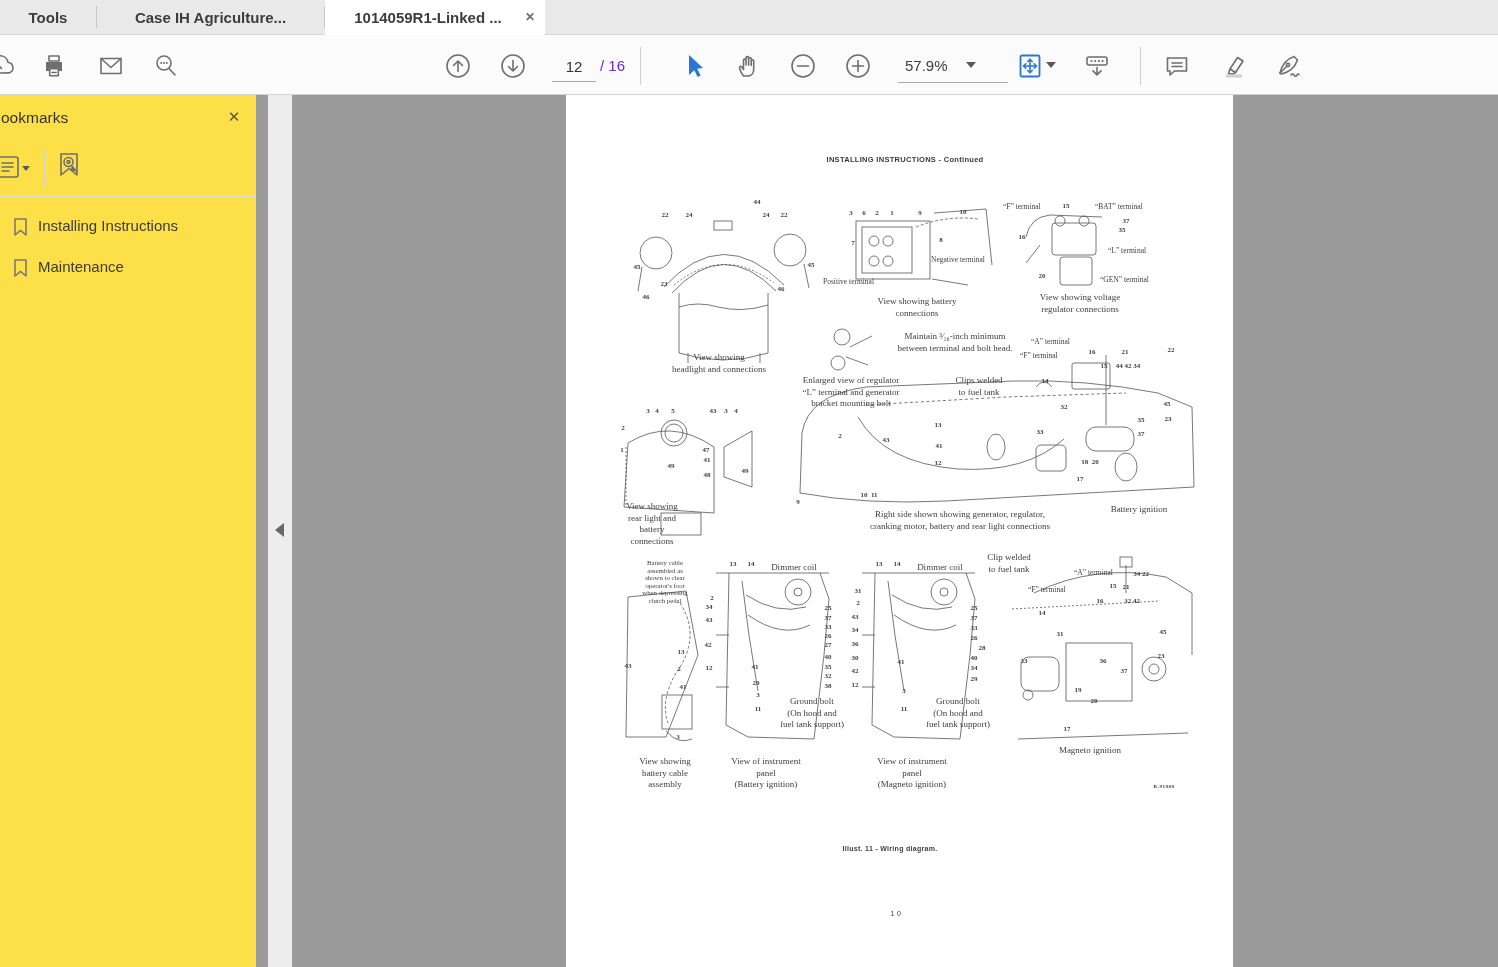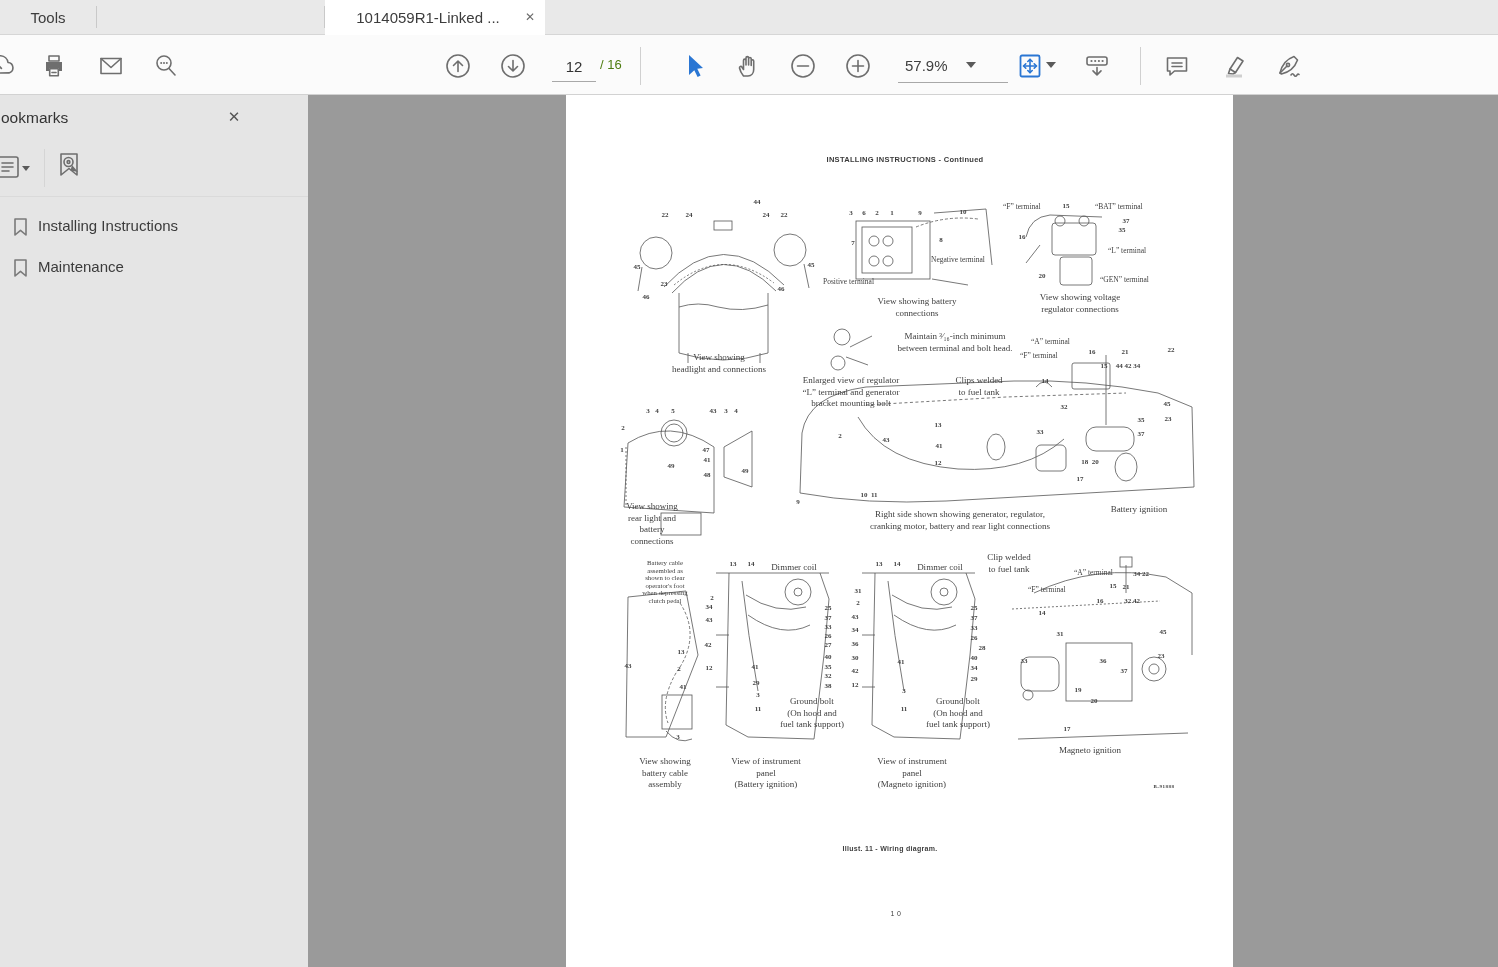--- a/index.html
+++ b/index.html
@@ -1,48 +1,48 @@
 <!DOCTYPE html>
 <html><head>
 <meta charset="utf-8">
 <style>
   html,body{margin:0;padding:0;}
   body{width:1498px;height:967px;position:relative;overflow:hidden;
        font-family:"Liberation Sans",sans-serif;background:#9a9a9a;}
 
   
   .tabbar{position:absolute;left:0;top:0;width:100%;height:34px;background:#e9e9e9;
-          border-bottom:1px solid #d6d6d6;z-index:30;}
+          border-bottom:1px solid #d6d6d6;z-index:30;font-weight:bold;}
   .tab{position:absolute;top:0;height:34px;display:flex;align-items:center;
        justify-content:center;font-size:15px;color:#3c3c3c;white-space:nowrap;cursor:default;}
   .tab-sep{position:absolute;top:6px;height:22px;width:1px;background:#c9c9c9;}
   .tab.active{background:#fff;border-bottom:1px solid #fff;}
   .tab-close{position:absolute;right:10px;top:9px;font-size:12px;color:#6b6b6b;line-height:16px;}
 
   
   .toolbar{position:absolute;left:0;top:34px;width:100%;height:60px;background:#fbfbfb;
            border-bottom:1px solid #d2d2d2;z-index:25;}
   .ti{position:absolute;top:18px;width:28px;height:28px;}
   .ti svg{width:28px;height:28px;display:block;}
   .tb-sep{position:absolute;top:13px;height:38px;width:1px;background:#d0d0d0;}
   .pg-input{position:absolute;left:552px;top:18px;width:40px;height:27px;border:none;
             border-bottom:1px solid #a8a8a8;background:transparent;text-align:center;
             font-size:15px;color:#333;font-family:"Liberation Sans",sans-serif;}
-  .pg-total{position:absolute;left:600px;top:23px;font-size:13px;color:#4d7c0f;}
+  .pg-total{position:absolute;left:600px;top:23px;font-size:15px;color:#6d28d9;}
   .zoom-text{position:absolute;left:905px;top:23px;font-size:15px;color:#404040;}
   .zoom-caret{position:absolute;left:966px;top:28px;width:0;height:0;
               border-left:5px solid transparent;border-right:5px solid transparent;
               border-top:6px solid #5a5a5a;}
   .zoom-underline{position:absolute;left:898px;top:48px;width:110px;height:1px;background:#a8a8a8;}
   .fit-caret{position:absolute;left:1046px;top:28px;width:0;height:0;
              border-left:5px solid transparent;border-right:5px solid transparent;
              border-top:6px solid #5a5a5a;}
 
   
-  .sidebar{position:absolute;left:0;top:95px;width:308px;bottom:0;background:#e5e5e5;z-index:20;}
+  .sidebar{position:absolute;left:0;top:95px;width:256px;bottom:0;background:#fde047;z-index:20;}
   .sb-title{position:absolute;left:1px;top:14px;font-size:15.5px;color:#333;}
   .sb-close{position:absolute;left:224px;top:12px;font-size:15px;color:#555;width:20px;height:20px;
             text-align:center;line-height:20px;}
   .sb-tools{position:absolute;left:0;top:48px;width:100%;height:48px;}
   .sb-tool-sep{position:absolute;left:44px;top:6px;height:38px;width:1px;background:#d5d5d5;}
   .sb-hr{position:absolute;left:0;top:101px;width:100%;height:1px;background:#dadada;}
   .bm-list{position:absolute;left:0;top:112px;width:100%;list-style:none;margin:0;padding:0;}
   .bm-item{display:flex;align-items:flex-start;padding:7px 10px 7px 12px;cursor:default;}
   .bm-item svg{flex:0 0 17px;margin-top:3px;}
   .bm-label{font-size:15px;color:#3b3b3b;line-height:24px;margin-left:9px;width:205px;}
@@ -75,20 +75,23 @@
   .art path,.art circle,.art rect,.art ellipse,.art line{stroke:#555;fill:none;stroke-width:.8;}
 </style>
 </head>
 <body>
 
 <div class="tabbar">
   <div class="tab tools" style="left:0;width:96px;">
     <span>Tools</span>
   </div>
   <div class="tab-sep" style="left:96px;"></div>
+  <div class="tab doc1" style="left:97px;width:227px;">
+    <span>Case IH Agriculture...</span>
+  </div>
   <div class="tab-sep" style="left:324px;"></div>
   <div class="tab active" style="left:325px;width:220px;">
     <span style="margin-right:14px;">1014059R1-Linked ...</span>
     <span class="tab-close">✕</span>
   </div>
 </div>
 
 <div class="toolbar">
   <span class="ti" style="left:-13px;">
     <svg viewBox="0 0 28 28">

